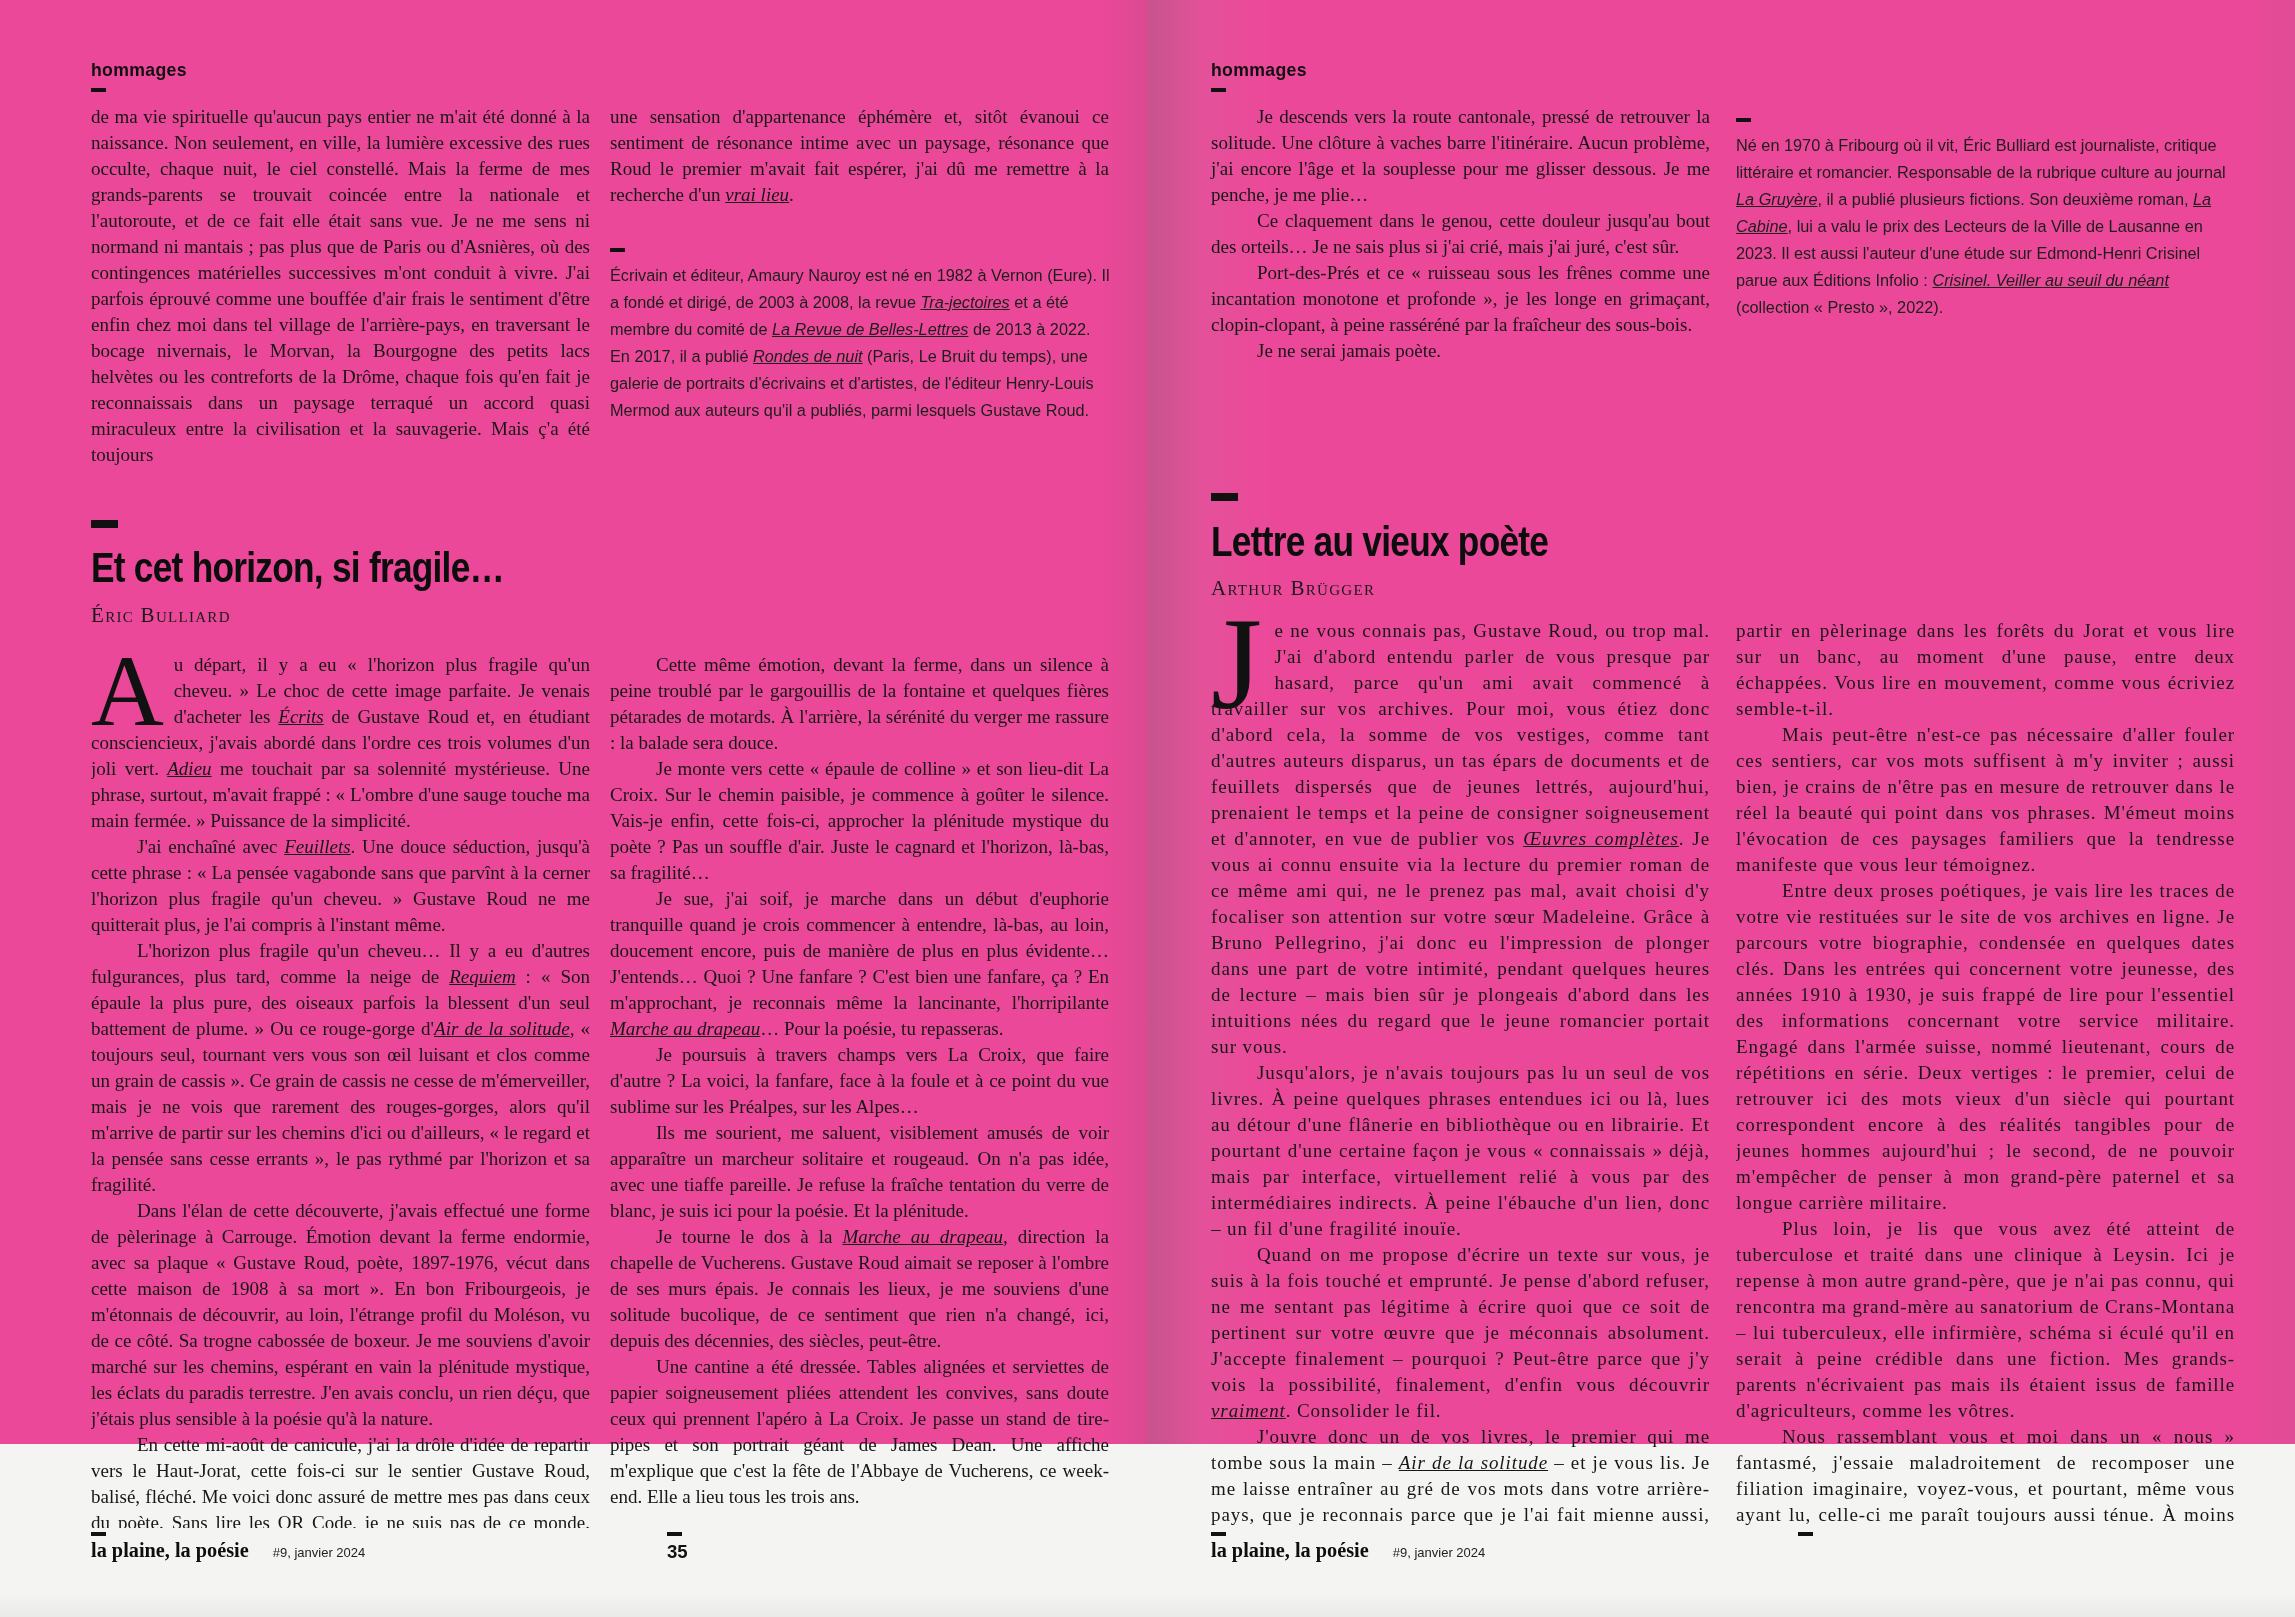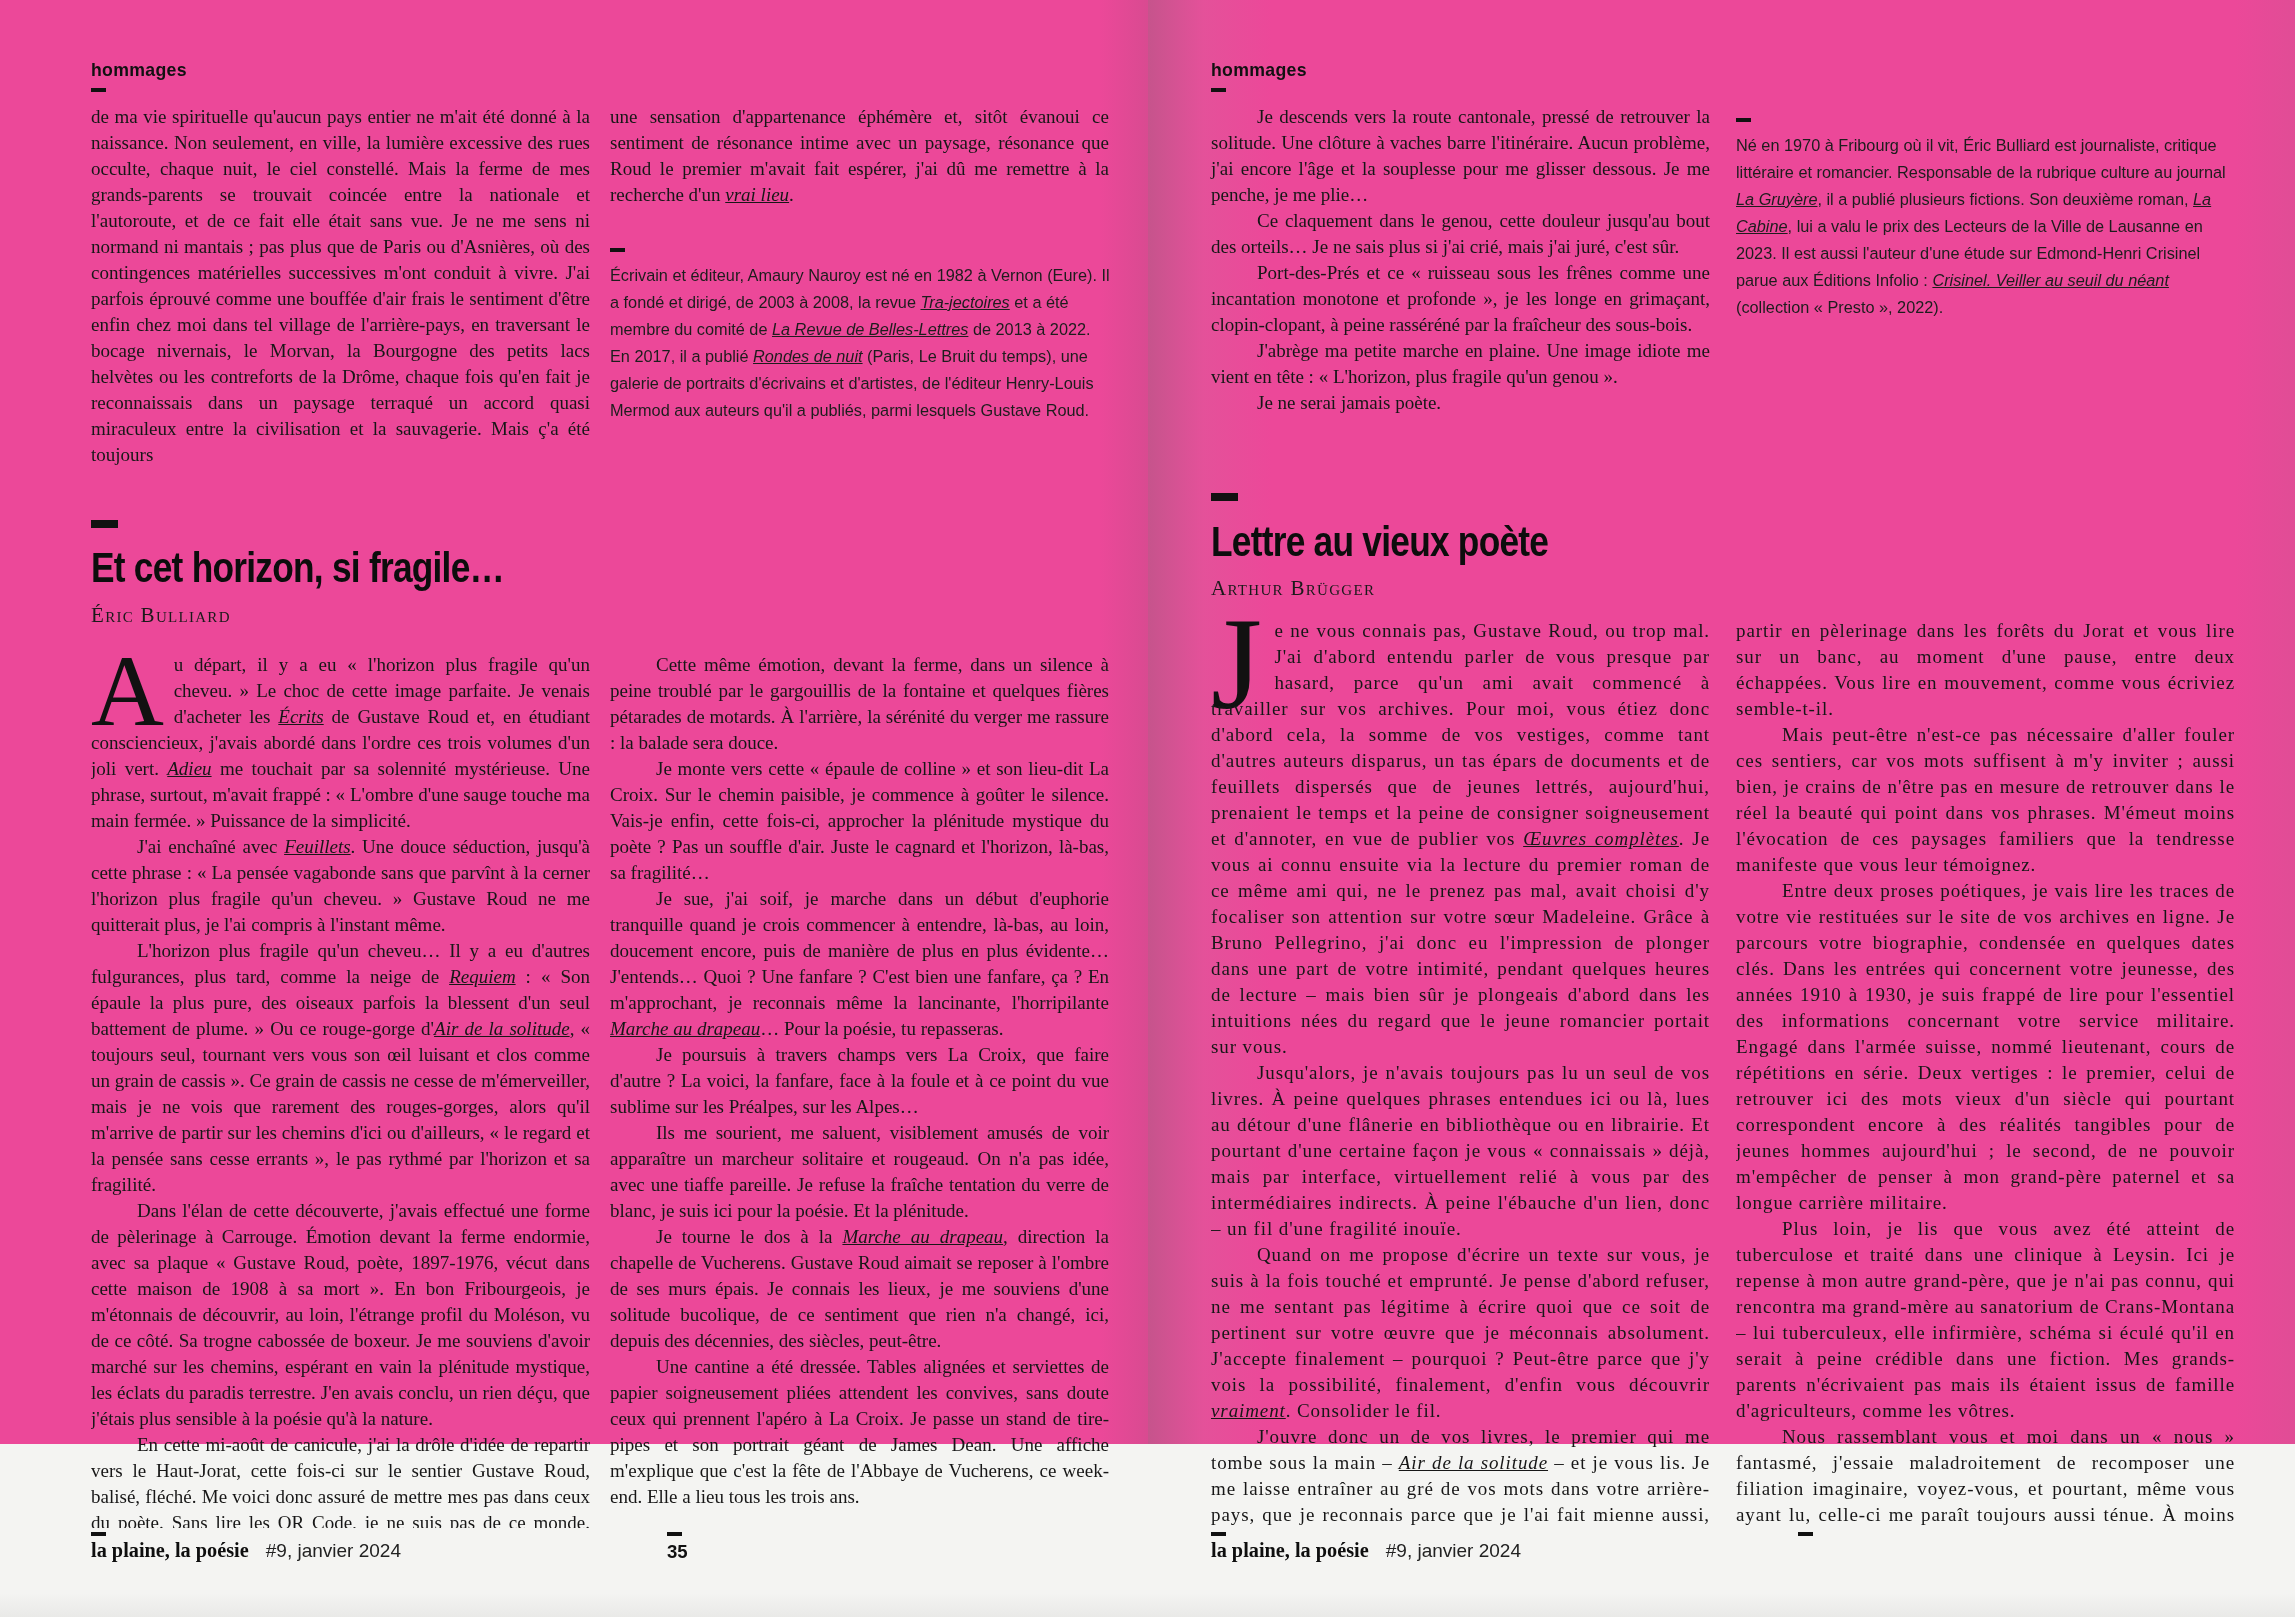--- a/index.html
+++ b/index.html
@@ -56,21 +56,21 @@
   }
   .body-col{overflow:hidden;}
   .dropcap{
     float:left;height:78px;padding-right:9.7px;
     font-size:101px;line-height:78px;color:#111;
   }
   .dropcap-j{font-size:131px;line-height:92px;height:78px;padding-right:12.4px;}
   .pagefoot{white-space:nowrap;}
   .pagefoot .jname{font-weight:700;font-size:20.3px;color:#0e0e0e;}
   .pagefoot .jissue{
-    font-family:"Liberation Sans", sans-serif;font-size:19px;color:#222;margin-left:17px;
+    font-family:"Liberation Sans", sans-serif;font-size:13px;color:#222;margin-left:24px;
   }
   .page-number{
     font-family:"Liberation Sans", sans-serif;font-weight:700;font-size:18.6px;color:#111;
   }
 </style>
 </head>
 <body>
 
 <section class="page page-left">
   <div class="abs running-label" style="left:91px;top:60px;">hommages</div>
@@ -122,21 +122,20 @@
 </section>
 
 <section class="page page-right">
   <div class="abs running-label" style="left:63px;top:60px;">hommages</div>
   <div class="rule rule-sm" style="left:63px;top:88px;"></div>
 
   <div class="abs serif-col" style="left:63px;top:104px;width:499px;">
       <p><span>Je descends vers la route cantonale, pressé de retrouver la solitude. Une clôture à vaches barre l'itinéraire. Aucun problème, j'ai encore l'âge et la souplesse pour me glisser dessous. Je me penche, je me plie…</span></p>
       <p><span>Ce claquement dans le genou, cette douleur jusqu'au bout des orteils… Je ne sais plus si j'ai crié, mais j'ai juré, c'est sûr.</span></p>
       <p><span>Port-des-Prés et ce « ruisseau sous les frênes comme une incantation monotone et profonde », je les longe en grimaçant, clopin-clopant, à peine rasséréné par la fraîcheur des sous-bois.</span></p>
-      <p><span>J'abrège ma petite marche en plaine. Une image idiote me vient en tête : « L'horizon, plus fragile qu'un genou ».</span></p>
       <p><span>Je ne serai jamais poète.</span></p>
     </div>
 
   <div class="rule rule-sm" style="left:588px;top:118px;"></div>
   <div class="abs bio" style="left:588px;top:132px;width:504px;">
       <p class="ni"><span>Né en 1970 à Fribourg où il vit, Éric Bulliard est journaliste, critique littéraire et romancier. Responsable de la rubrique culture au journal </span><span class="it">La Gruyère</span><span>, il a publié plusieurs fictions. Son deuxième roman, </span><span class="it">La Cabine</span><span>, lui a valu le prix des Lecteurs de la Ville de Lausanne en 2023. Il est aussi l'auteur d'une étude sur Edmond-Henri Crisinel parue aux Éditions Infolio : </span><span class="it">Crisinel. Veiller au seuil du néant</span><span> (collection « Presto », 2022).</span></p>
     </div>
 
   <div class="rule rule-lg" style="left:63px;top:493px;"></div>
   <h1 class="abs article-title" style="left:63px;top:517px;">Lettre au vieux poète</h1>

